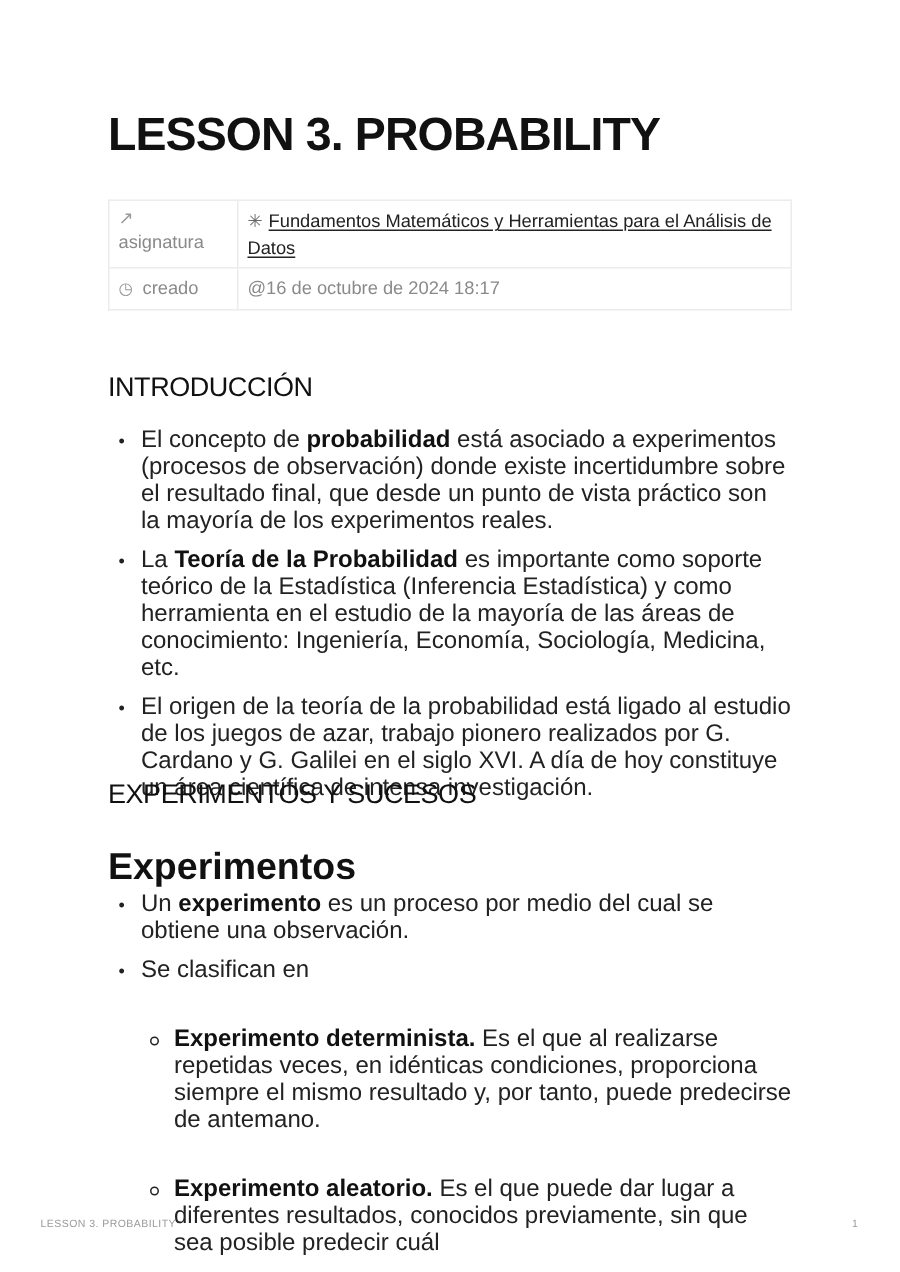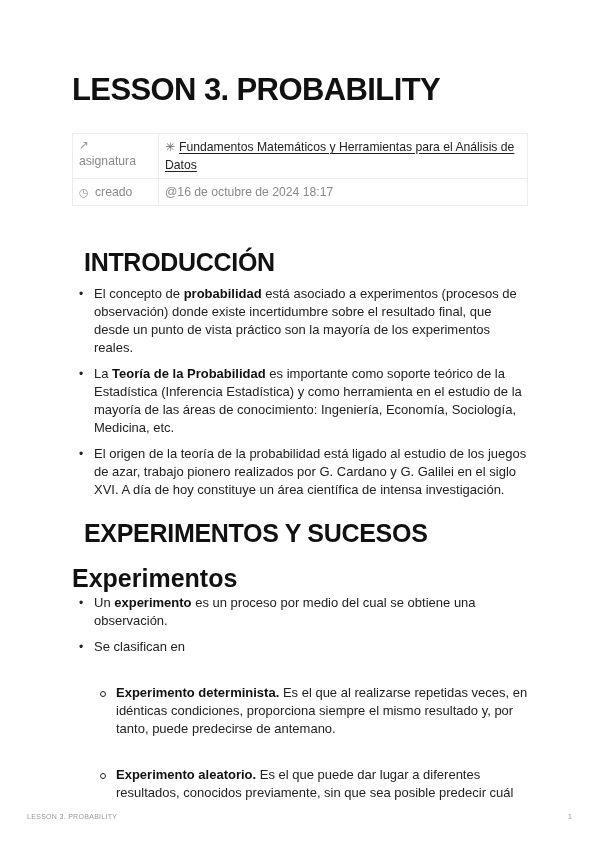--- a/index.html
+++ b/index.html
@@ -19,28 +19,28 @@
     .props td.key { width: 86px; color: #8a8a8a; }
     .props td.val { color: #222; }
     .props tr.r1 td { height: 43px; }
     .props tr.r2 td, .props tr.r3 td { height: 25px; }
     .props td.val.date { color: #8a8a8a; }
     .k-icon { display: inline-block; color: #9a9a9a; font-size: 11px; margin-right: 3px; }
     .k-icon.arrow { display: block; font-size: 12px; line-height: 14px; margin: 0; }
     .link { color: #222; text-decoration: underline; text-underline-offset: 2px; }
     .spark { color: #666; margin-right: 4px; font-size: 12px; }
     h1.sec {
-      position: absolute; left: 12px; font-size: 25px; font-weight: 700; color: #111;
+      position: absolute; left: 0; font-size: 18px; font-weight: 400; color: #111;
       letter-spacing: -0.3px; white-space: nowrap;
     }
     h2.sub {
       position: absolute; left: 0; font-size: 25px; font-weight: 700; color: #111; white-space: nowrap;
       font-weight: 600;
     }
-    ul.blist { position: absolute; left: 0; width: 456px; list-style: none; font-size: 13px; line-height: 18px; color: #222; }
+    ul.blist { position: absolute; left: 0; width: 456px; list-style: none; font-size: 16px; line-height: 18px; color: #222; }
     ul.blist > li { position: relative; padding-left: 22px; margin-bottom: 8px; }
     ul.blist > li::before { content: "•"; position: absolute; left: 7px; top: 0; font-size: 12px; color: #222; }
     ul.sublist { list-style: none; margin-top: 8px; }
     ul.sublist > li { position: relative; padding-left: 22px; margin-bottom: 8px; margin-top: 28px; }
     ul.sublist > li::before {
       content: ""; position: absolute; left: 6px; top: 7px; width: 4px; height: 4px;
       border: 1px solid #222; border-radius: 50%;
     }
     b { font-weight: 700; color: #111; }
     .footer-left { position: absolute; left: 27px; top: 813px; font-size: 7px; color: #9a9a9a; letter-spacing: 0.3px; }

